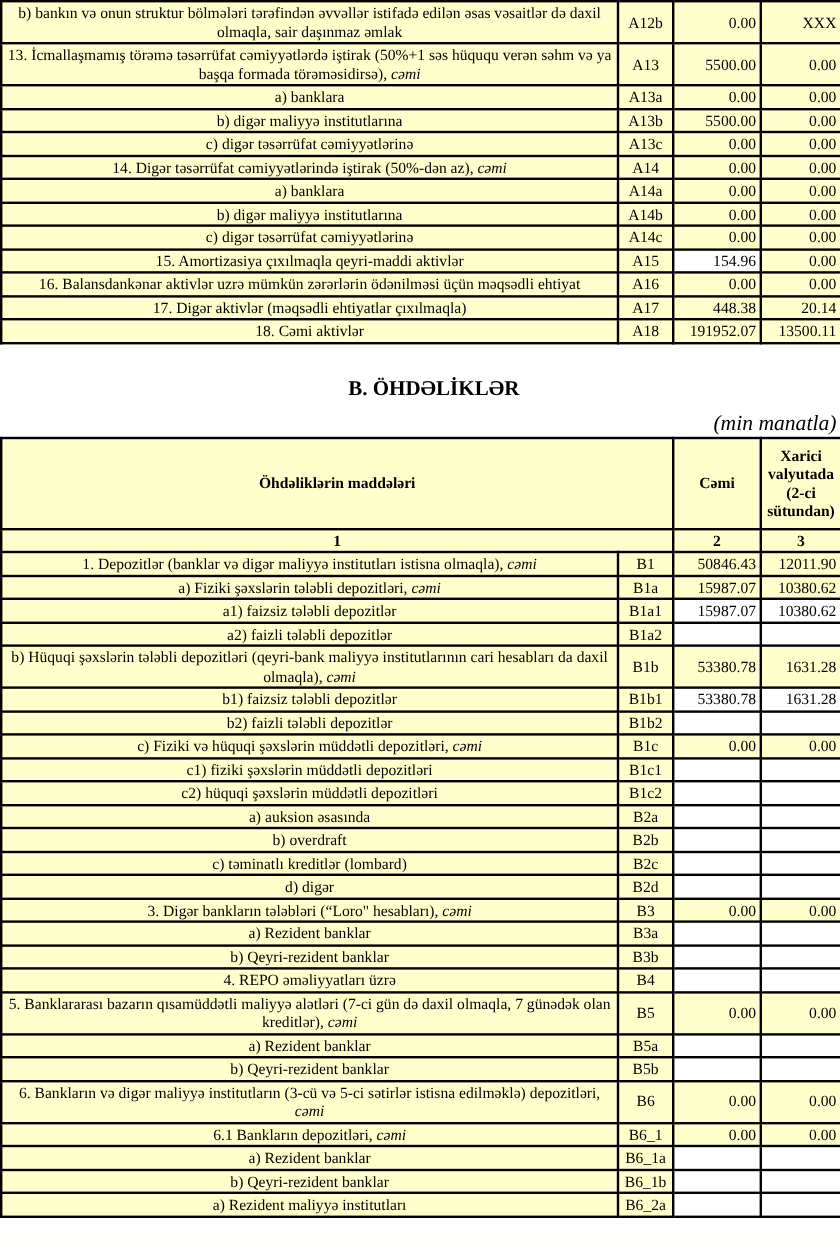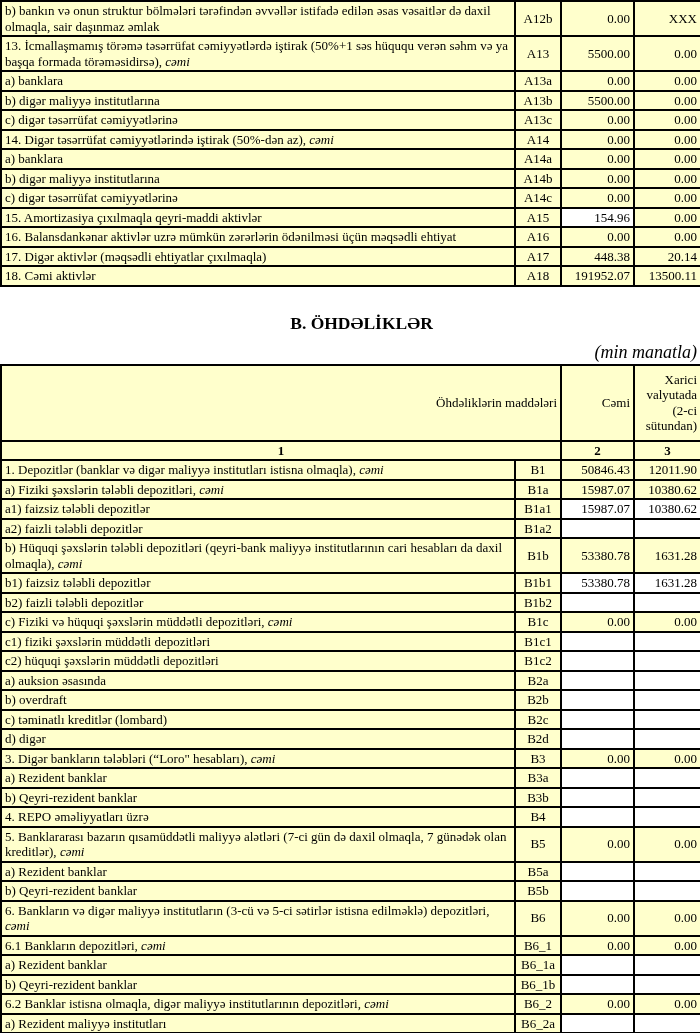--- a/index.html
+++ b/index.html
@@ -24,32 +24,32 @@
     background: var(--cell-bg);
   }
   table.fin-table td {
     border: 2px solid var(--border-col);
     font-size: 13px;
     line-height: 15.5px;
     padding: 1px 3px;
     vertical-align: middle;
     word-wrap: break-word;
   }
-  .label-cell { text-align: left; }
+  .label-cell { text-align: center; }
   .ind-0 { padding-left: 4px; }
   .ind-1 { padding-left: 13px; }
   .ind-2 { padding-left: 29px; }
   .code-cell { text-align: center; border-radius: 11px; }
   .num-cell { text-align: right; padding-right: 4px; }
   .num-cell.center { text-align: right; }
   .white-bg { background: var(--filled-bg); }
   .bold-row td { font-weight: normal; }
   .group-header-row td {
-    font-weight: normal;
-    text-align: right;
+    font-weight: bold;
+    text-align: center;
     height: 72px;
     padding: 1px 2px;
     margin-top: 12px;
   }
   .col-num-row td { font-weight: bold; text-align: center; }
   .section-title {
     font-weight: bold;
     font-size: 17.5px;
     text-align: center;
     margin: 26px 0 8px 0;
@@ -323,26 +323,20 @@
           <td class="num-cell white-bg"></td>
           <td class="num-cell white-bg"></td>
         </tr>
         <tr>
           <td class="label-cell ind-1"><span>b) Qeyri-rezident banklar</span></td>
           <td class="code-cell">B6_1b</td>
           <td class="num-cell white-bg"></td>
           <td class="num-cell white-bg"></td>
         </tr>
         <tr>
-          <td class="label-cell ind-0"><span>6.2 Banklar istisna olmaqla, digər maliyyə institutlarının depozitləri, </span><i>cəmi</i></td>
-          <td class="code-cell">B6_2</td>
-          <td class="num-cell">0.00</td>
-          <td class="num-cell">0.00</td>
-        </tr>
-        <tr>
           <td class="label-cell ind-1"><span>a) Rezident maliyyə institutları</span></td>
           <td class="code-cell">B6_2a</td>
           <td class="num-cell white-bg"></td>
           <td class="num-cell white-bg"></td>
         </tr>
       </tbody>
   </table>
 
 </div>
 

